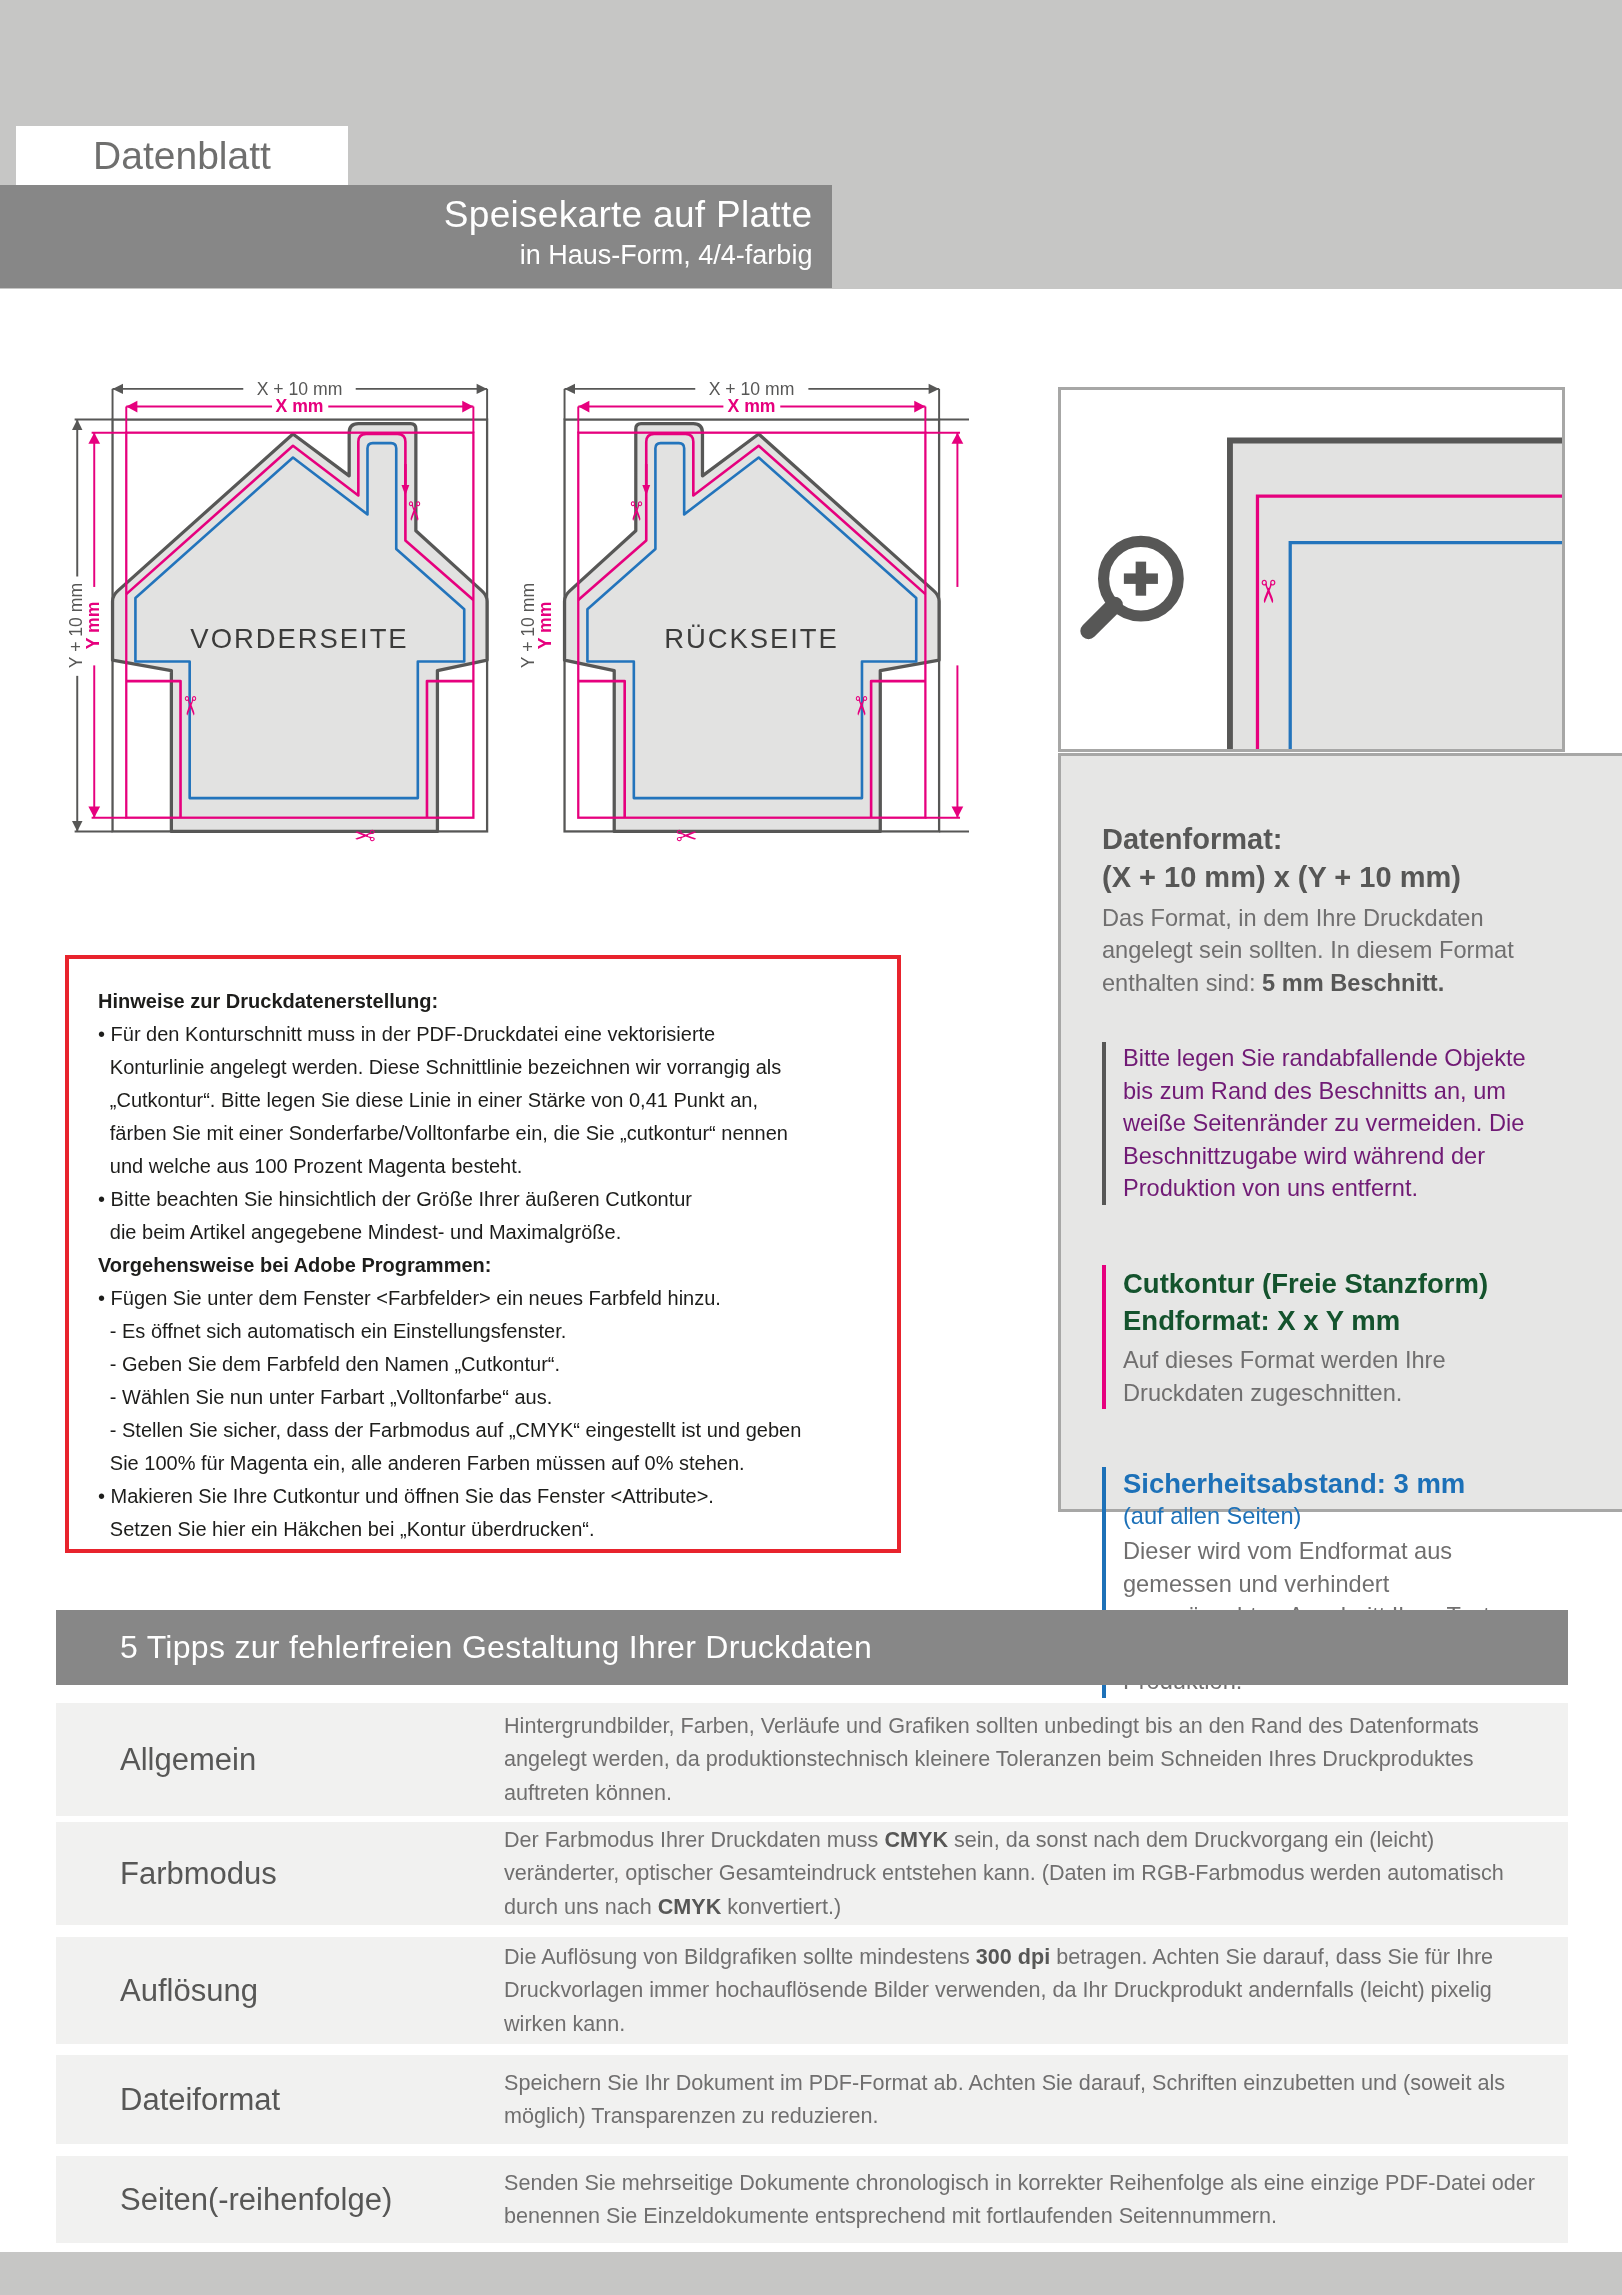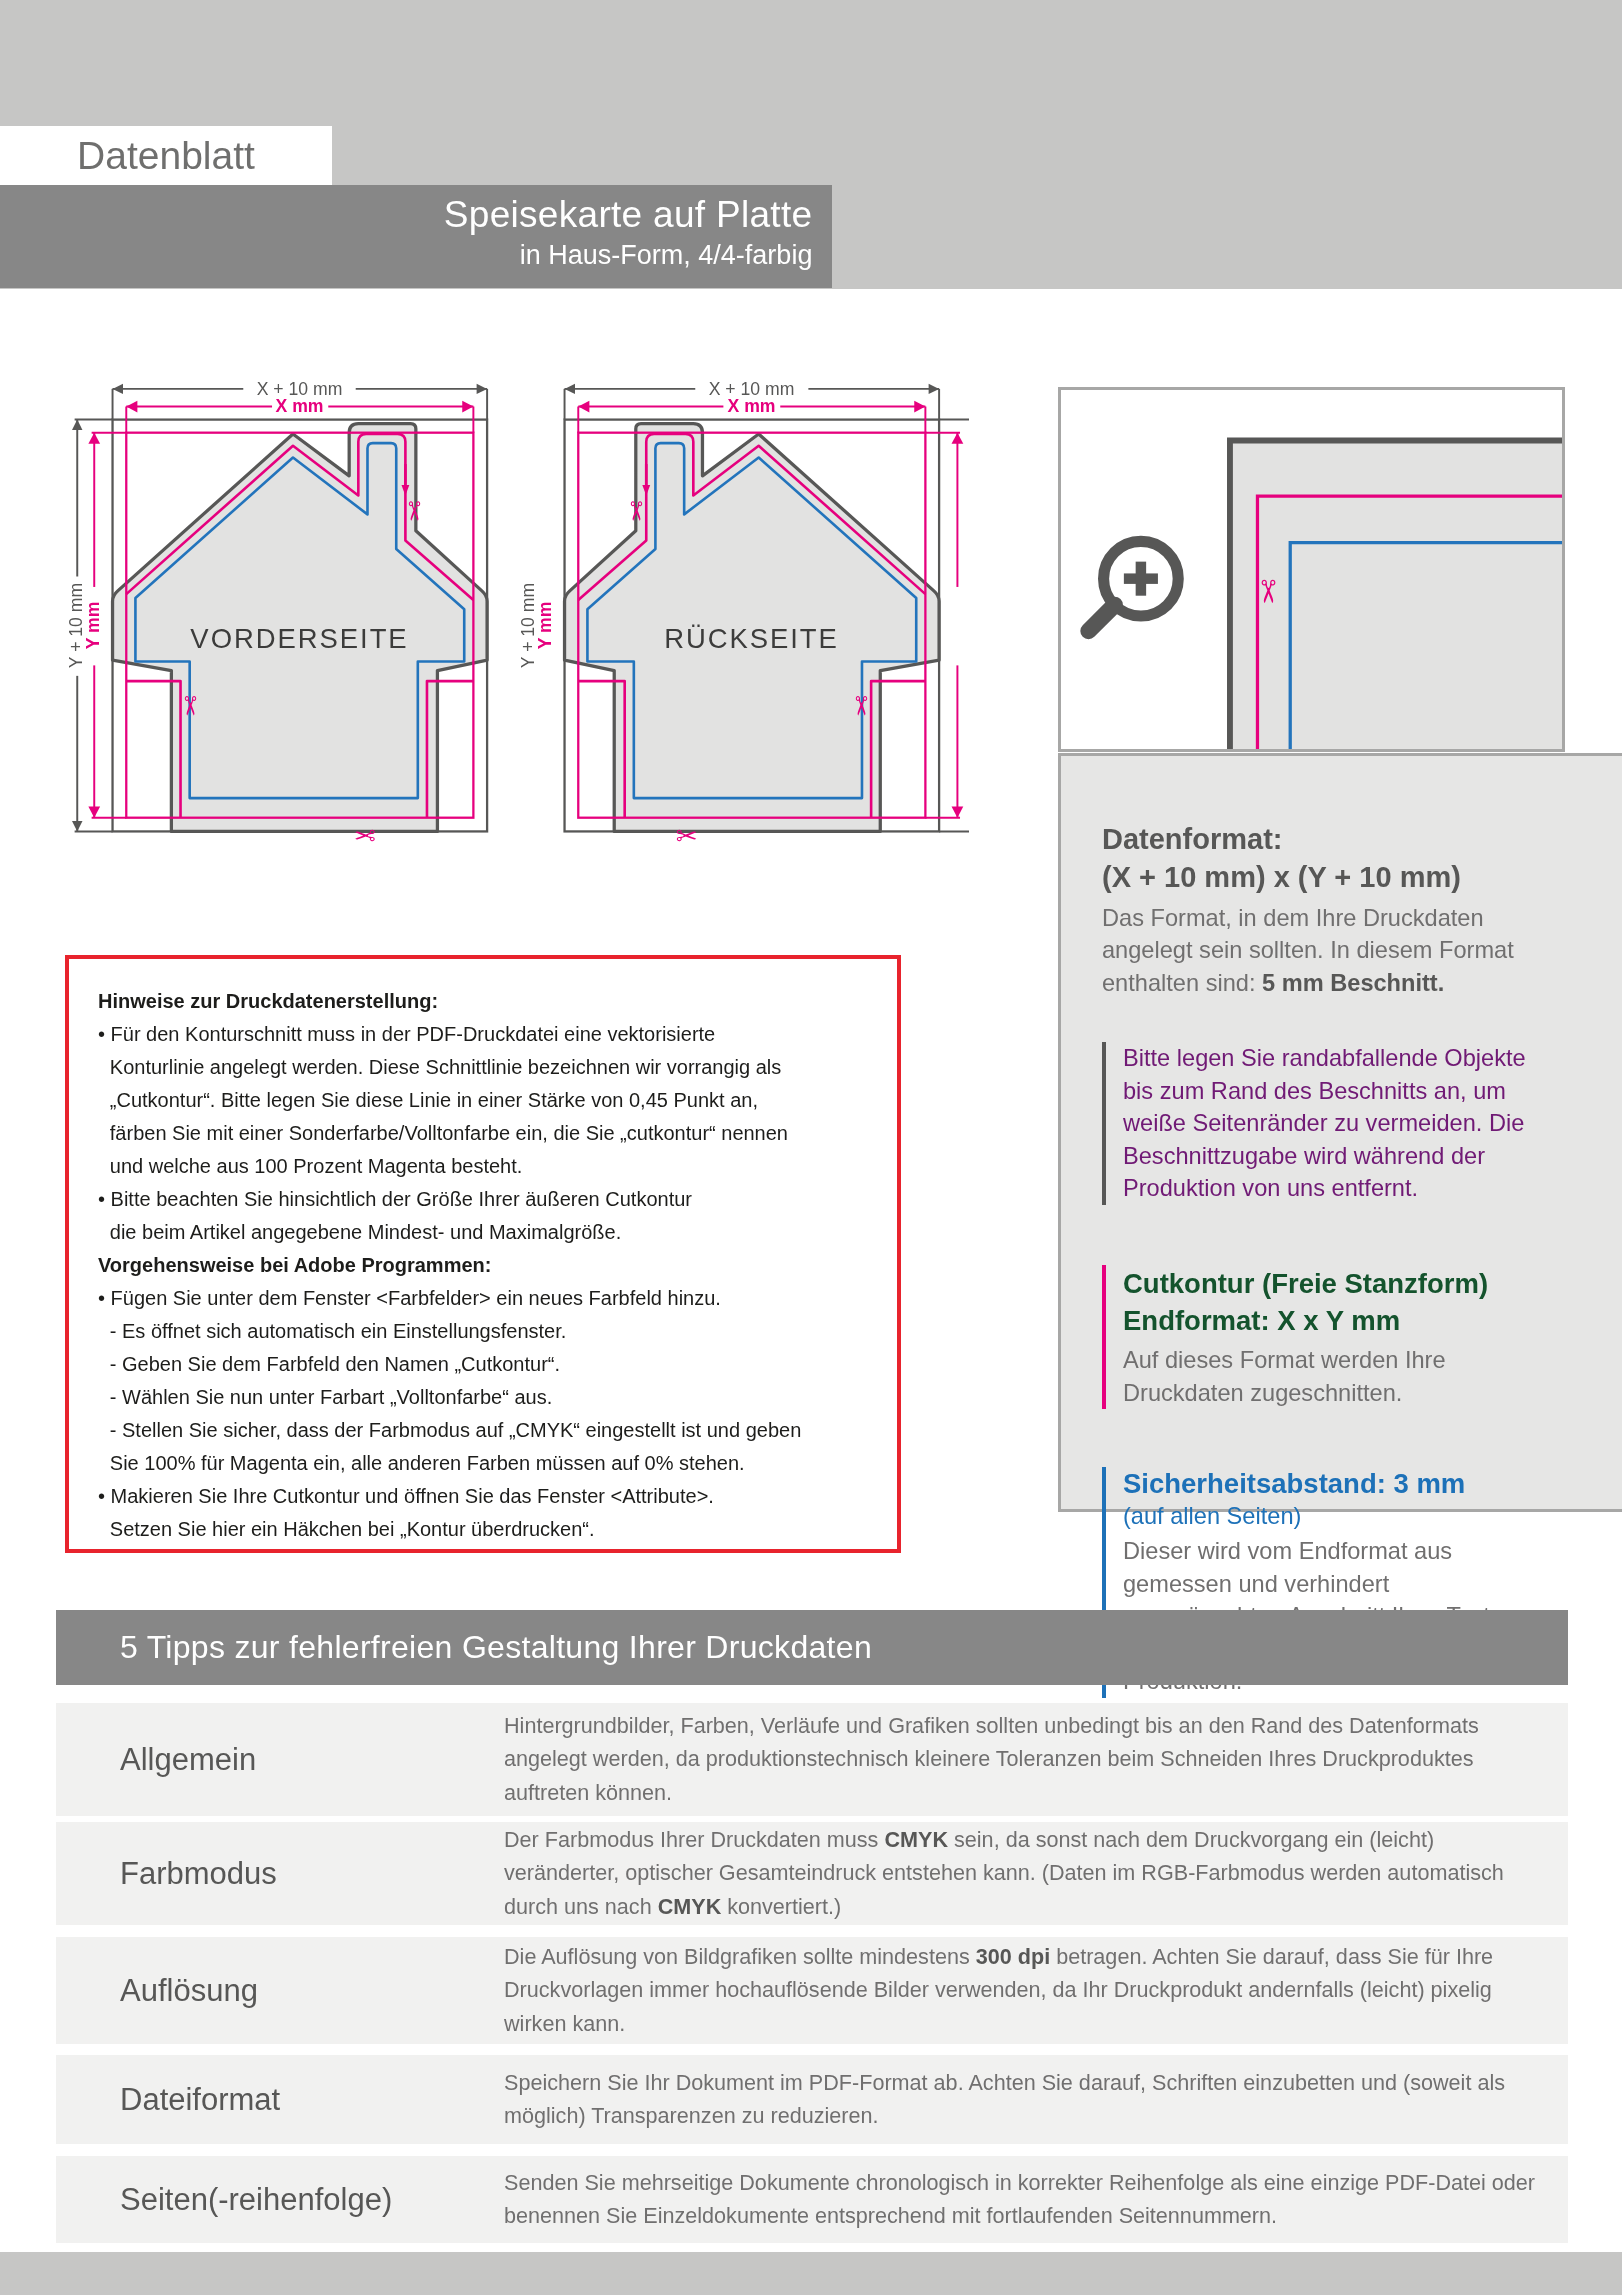--- a/index.html
+++ b/index.html
@@ -1,20 +1,20 @@
 <!DOCTYPE html>
 <html style="font-size:10.5px"><head>
 <meta charset="utf-8">
 <style>
   html,body{margin:0;padding:0;background:#ffffff;}
   body{font-family:"Liberation Sans",sans-serif;width:1623px;height:2295px;position:relative;}
   .abs{position:absolute;}
   
   .top-band{left:0;top:0;width:1623px;height:289px;background:#c6c6c5;}
-  .datenblatt-box{left:0;top:126px;width:332px;height:60px;background:#ffffff;display:flex;align-items:center;justify-content:center;}
+  .datenblatt-box{left:16px;top:126px;width:332px;height:60px;background:#ffffff;display:flex;align-items:center;justify-content:center;}
   .datenblatt-box span{font-size:39px;color:#6f6f6e;letter-spacing:0px;}
   .title-band{left:0;top:185px;width:832px;height:103px;background:#878787;color:#fff;text-align:right;padding-right:19.6px;box-sizing:border-box;}
   .title-band .t1{font-size:37px;margin-top:9.2px;letter-spacing:0.3px;}
   .title-band .t2{font-size:27px;margin-top:3.9px;}
   
   svg text{font-family:"Liberation Sans",sans-serif;}
   .house-svg{position:absolute;top:366px;width:452px;height:487px;}
   .bleed{fill:#e2e2e1;stroke:#575756;stroke-width:5;stroke-linejoin:round;}
   .dr{fill:none;stroke:#575756;stroke-width:3.5;}
   .mr{fill:none;stroke:#e6007e;stroke-width:3.5;}
@@ -158,21 +158,21 @@
     <div class="safety-h">Sicherheitsabstand: 3 mm</div>
     <div class="safety-sub">(auf allen Seiten)</div>
     <div class="info-body">Dieser wird vom Endformat aus gemessen und verhindert unerwünschten Anschnitt Ihrer Texte und Informationen während der Produktion.</div>
   </div>
 </div>
 
 <div class="abs red-box">
   <div class="ln b">Hinweise zur Druckdatenerstellung:</div>
   <div class="ln">• Für den Konturschnitt muss in der PDF-Druckdatei eine vektorisierte</div>
   <div class="ln i1">Konturlinie angelegt werden. Diese Schnittlinie bezeichnen wir vorrangig als</div>
-  <div class="ln i1">„Cutkontur“. Bitte legen Sie diese Linie in einer Stärke von 0,45 Punkt an,</div>
+  <div class="ln i1">„Cutkontur“. Bitte legen Sie diese Linie in einer Stärke von 0,41 Punkt an,</div>
   <div class="ln i1">färben Sie mit einer Sonderfarbe/Volltonfarbe ein, die Sie „cutkontur“ nennen</div>
   <div class="ln i1">und welche aus 100 Prozent Magenta besteht.</div>
   <div class="ln">• Bitte beachten Sie hinsichtlich der Größe Ihrer äußeren Cutkontur</div>
   <div class="ln i1">die beim Artikel angegebene Mindest- und Maximalgröße.</div>
   <div class="ln b">Vorgehensweise bei Adobe Programmen:</div>
   <div class="ln">• Fügen Sie unter dem Fenster &lt;Farbfelder&gt; ein neues Farbfeld hinzu.</div>
   <div class="ln i1">- Es öffnet sich automatisch ein Einstellungsfenster.</div>
   <div class="ln i1">- Geben Sie dem Farbfeld den Namen „Cutkontur“.</div>
   <div class="ln i1">- Wählen Sie nun unter Farbart „Volltonfarbe“ aus.</div>
   <div class="ln i1">- Stellen Sie sicher, dass der Farbmodus auf „CMYK“ eingestellt ist und geben</div>

